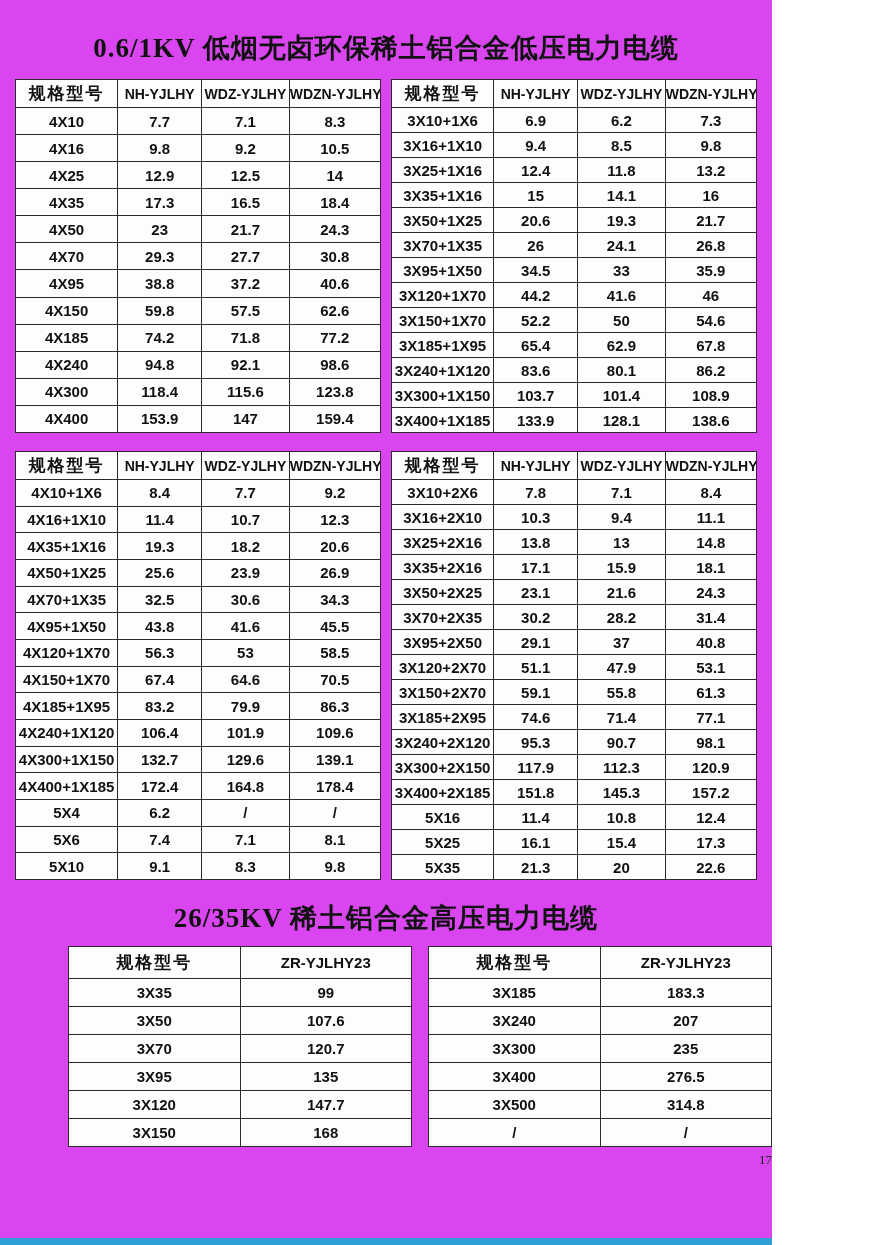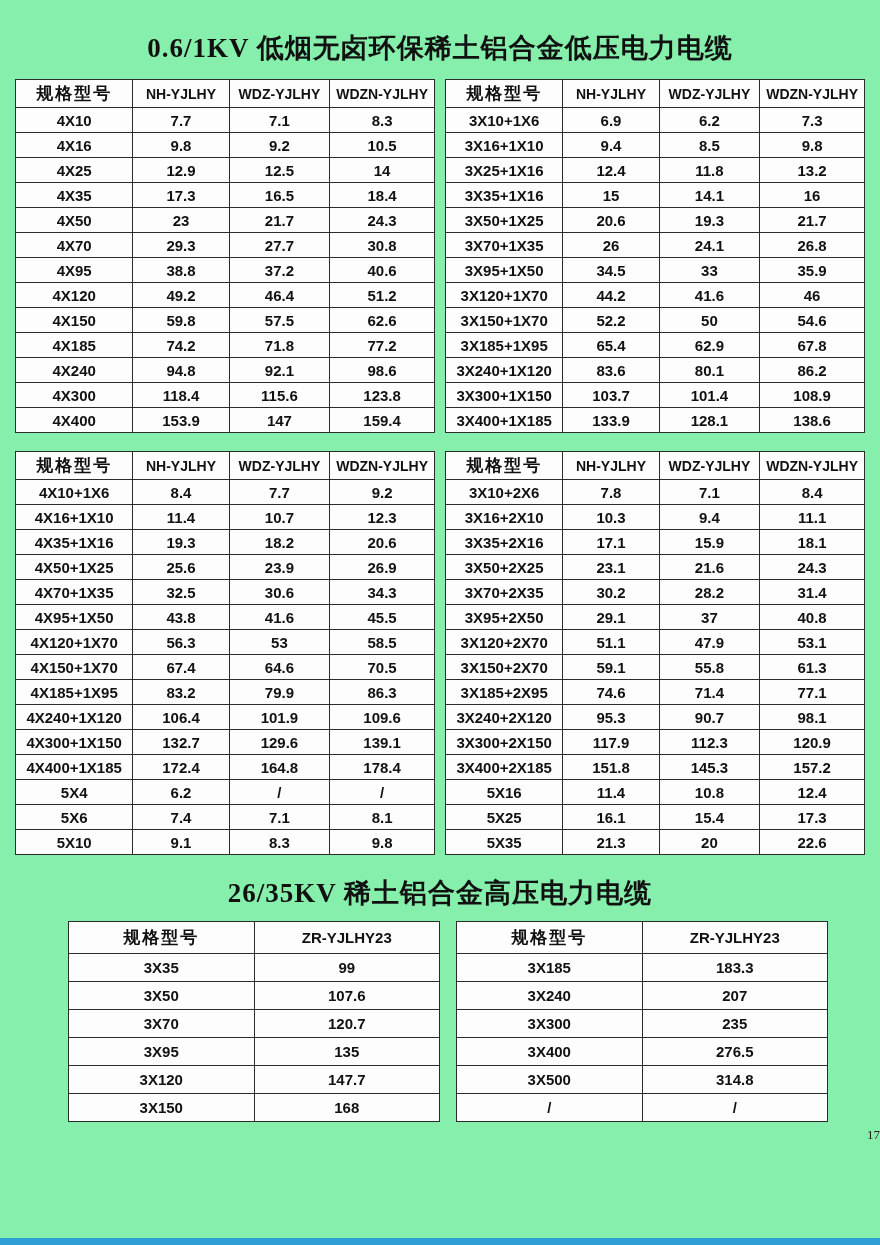--- a/index.html
+++ b/index.html
@@ -4,21 +4,21 @@
 <style>
   * { margin:0; padding:0; box-sizing:border-box; }
   html,body { background:#ffffff; }
   body {
     width:880px; height:1245px;
     position:relative;
     font-family:"Liberation Sans", sans-serif;
     color:#1a1a1a;
     overflow:hidden;
   }
-  .page { width:880px; height:1245px; position:relative; background:#86efac; }
+  .page { width:772px; height:1245px; position:relative; background:#d946ef; }
 
   .doc-title {
     text-align:center;
     font-family:"Liberation Serif", serif;
     font-weight:bold;
     font-size:27px;
     letter-spacing:1px;
     color:#111;
   }
   .title-lv { padding-top:30px; margin-bottom:13px; }
@@ -141,26 +141,20 @@
             <td>27.7</td>
             <td>30.8</td>
           </tr>
           <tr>
             <td>4X95</td>
             <td>38.8</td>
             <td>37.2</td>
             <td>40.6</td>
           </tr>
           <tr>
-            <td>4X120</td>
-            <td>49.2</td>
-            <td>46.4</td>
-            <td>51.2</td>
-          </tr>
-          <tr>
             <td>4X150</td>
             <td>59.8</td>
             <td>57.5</td>
             <td>62.6</td>
           </tr>
           <tr>
             <td>4X185</td>
             <td>74.2</td>
             <td>71.8</td>
             <td>77.2</td>
@@ -396,20 +390,26 @@
             <td>7.1</td>
             <td>8.4</td>
           </tr>
           <tr>
             <td>3X16+2X10</td>
             <td>10.3</td>
             <td>9.4</td>
             <td>11.1</td>
           </tr>
           <tr>
+            <td>3X25+2X16</td>
+            <td>13.8</td>
+            <td>13</td>
+            <td>14.8</td>
+          </tr>
+          <tr>
             <td>3X35+2X16</td>
             <td>17.1</td>
             <td>15.9</td>
             <td>18.1</td>
           </tr>
           <tr>
             <td>3X50+2X25</td>
             <td>23.1</td>
             <td>21.6</td>
             <td>24.3</td>

